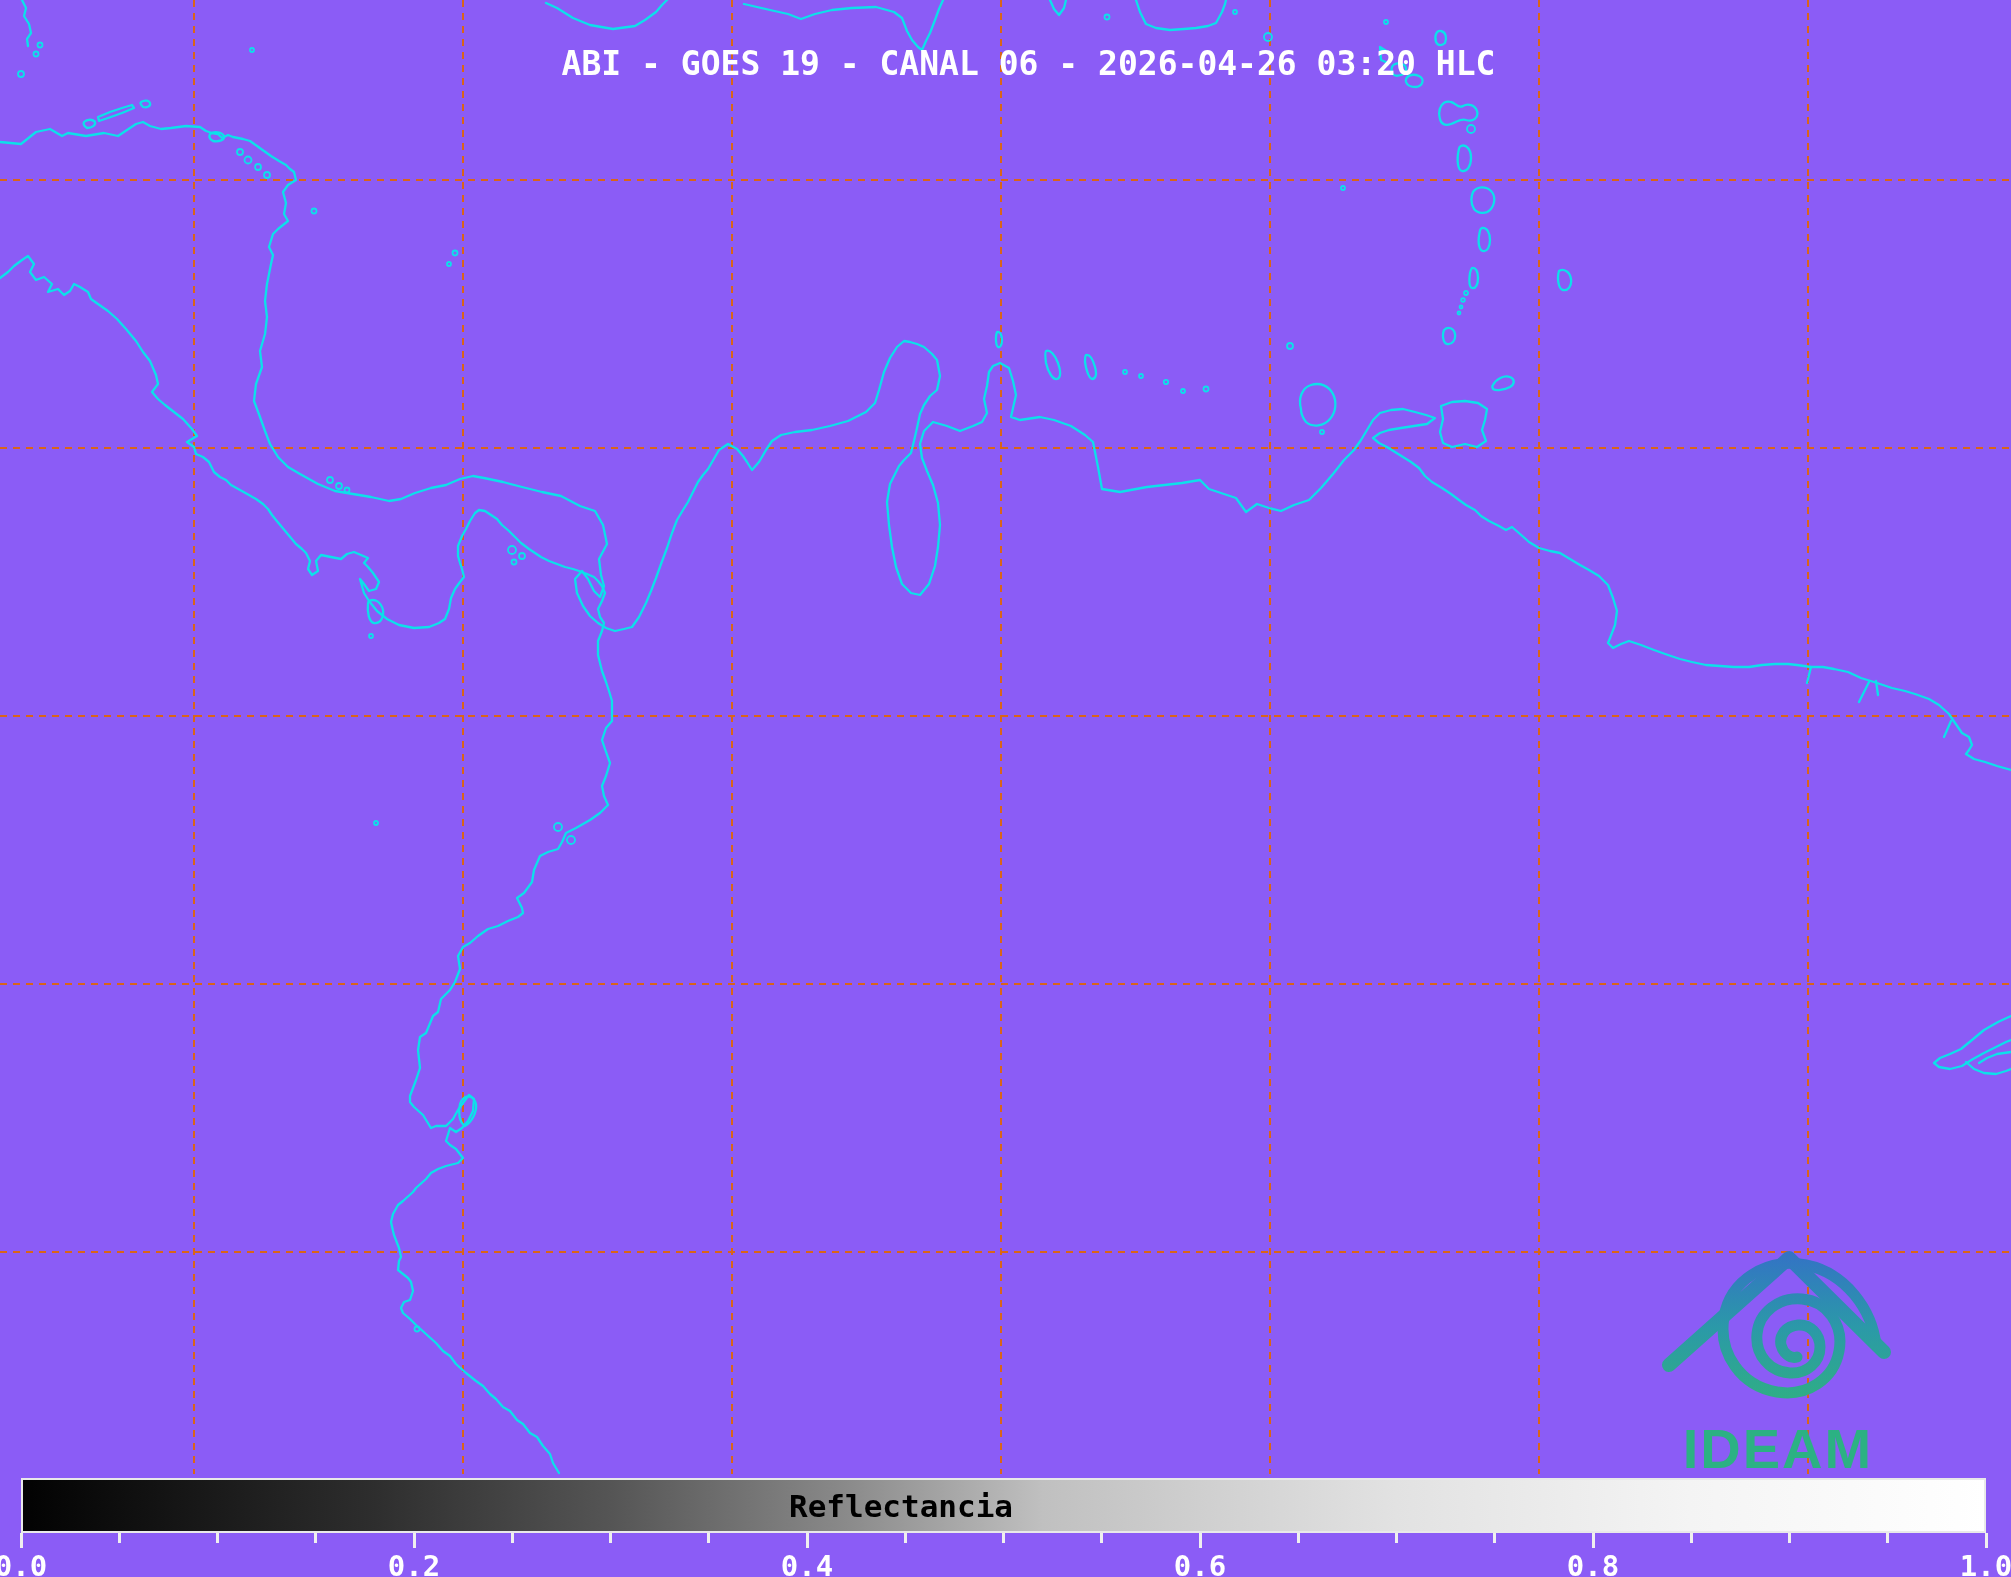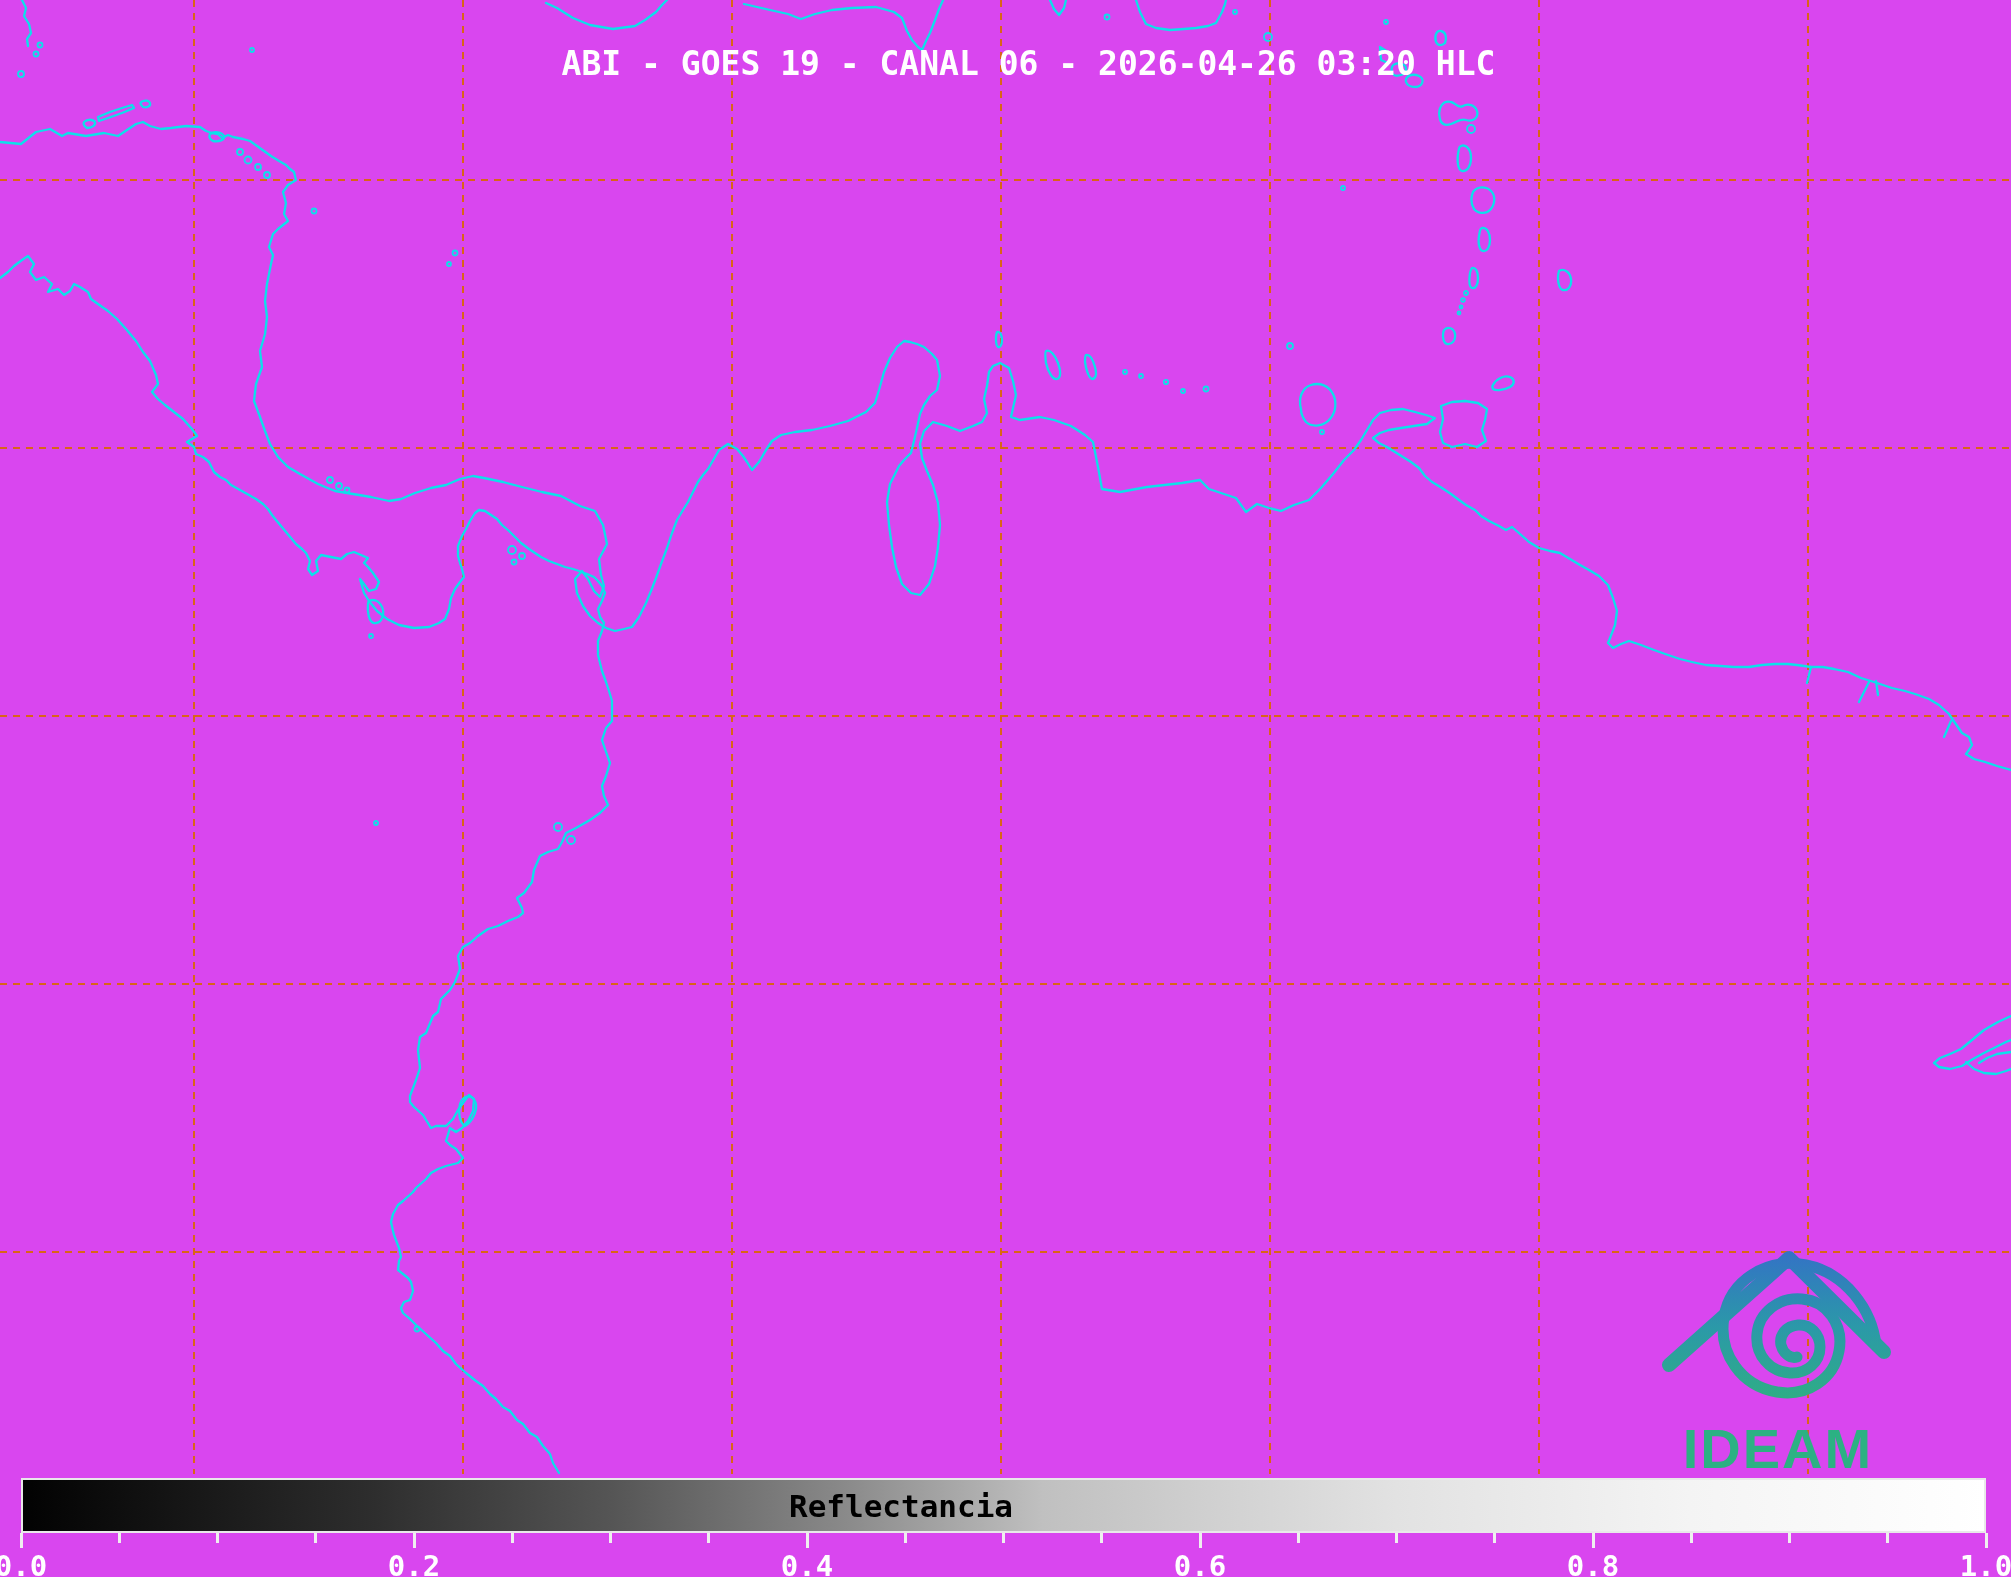--- a/index.html
+++ b/index.html
@@ -1,18 +1,18 @@
 <!DOCTYPE html>
 <html><head>
 <meta charset="utf-8">
 <style>
   html,body{margin:0;padding:0;background:#000;}
   body{width:2011px;height:1577px;overflow:hidden;position:relative;
        font-family:"DejaVu Sans Mono","Liberation Mono",monospace;}
-  .stage{position:absolute;inset:0;width:2011px;height:1577px;background:#d946ef;}
+  .stage{position:absolute;inset:0;width:2011px;height:1577px;background:#8b5cf6;}
   #map-svg{position:absolute;left:0;top:0;}
   .map-title{position:absolute;top:44px;left:0;right:0;margin-left:46px;
     text-align:center;color:#ffffff;font-size:33px;font-weight:700;
     letter-spacing:0px;white-space:nowrap;}
   
   .colorbar{position:absolute;left:21px;top:1478px;width:1967px;height:99px;}
   .cbar-gradient{position:absolute;left:0;top:0;width:1965px;height:55px;
     border:2px solid #e9e9e9;box-sizing:border-box;}
   .cbar-label{position:absolute;left:0;top:0;width:1760px;height:55px;
     display:flex;align-items:center;justify-content:center;

